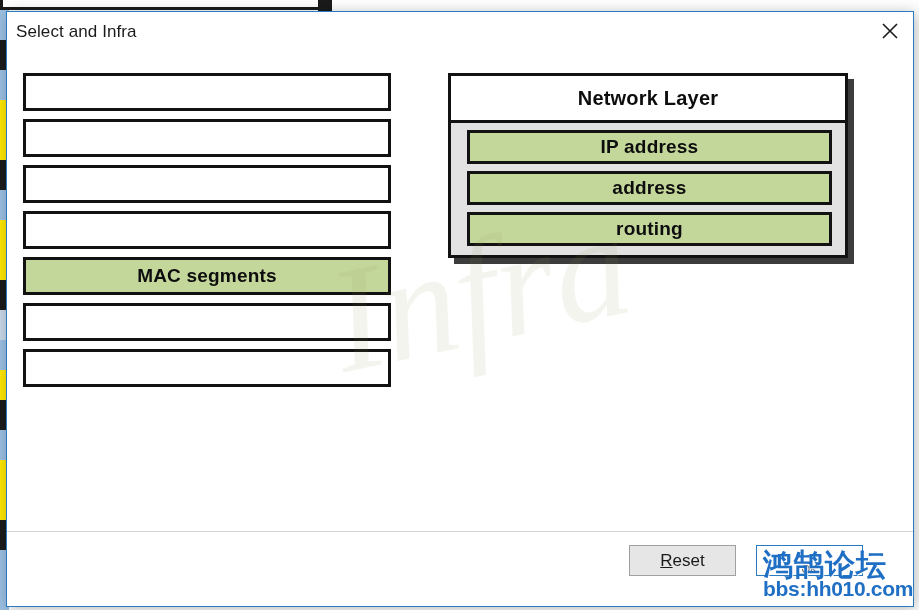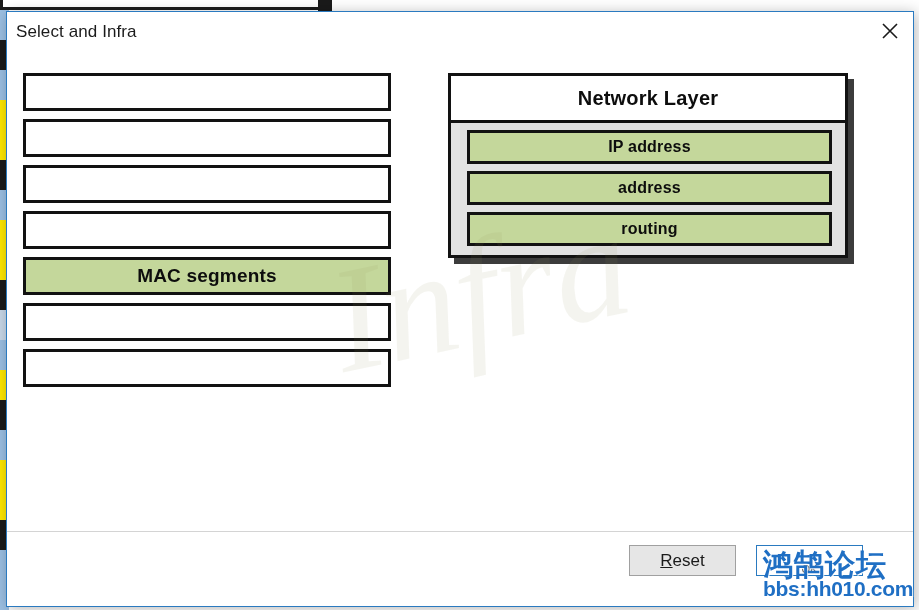--- a/index.html
+++ b/index.html
@@ -163,21 +163,21 @@
   }
   .slot {
     height: 34px;
     margin-bottom: 7px;
     border: 3px solid #121212;
     box-sizing: border-box;
     background: #c4d79b;
     display: flex;
     align-items: center;
     justify-content: center;
-    font-size: 16px;
+    font-size: 19px;
     font-weight: bold;
     color: #0d0d0d;
     cursor: pointer;
     letter-spacing: 0.2px;
   }
   .slot:last-child { margin-bottom: 0; }
 
   
   #footer {
     position: absolute;

